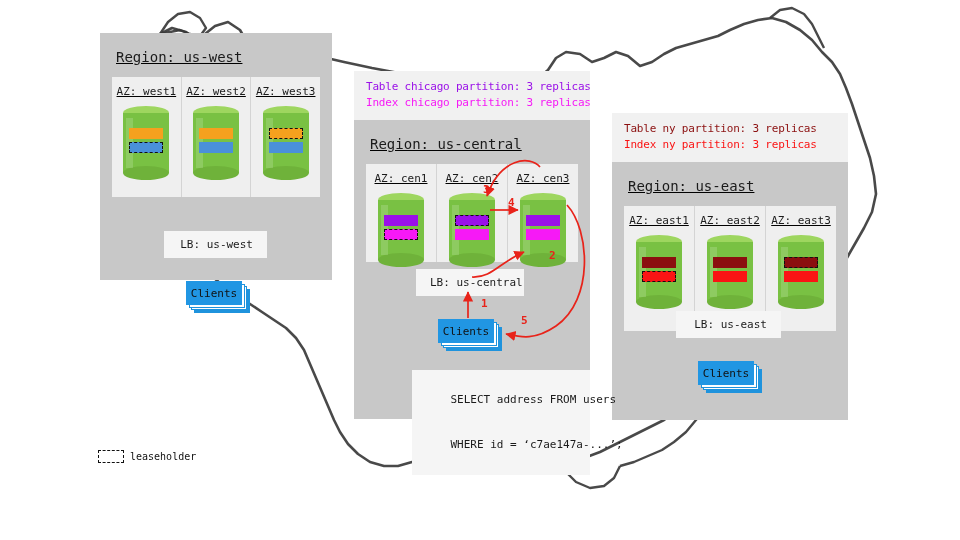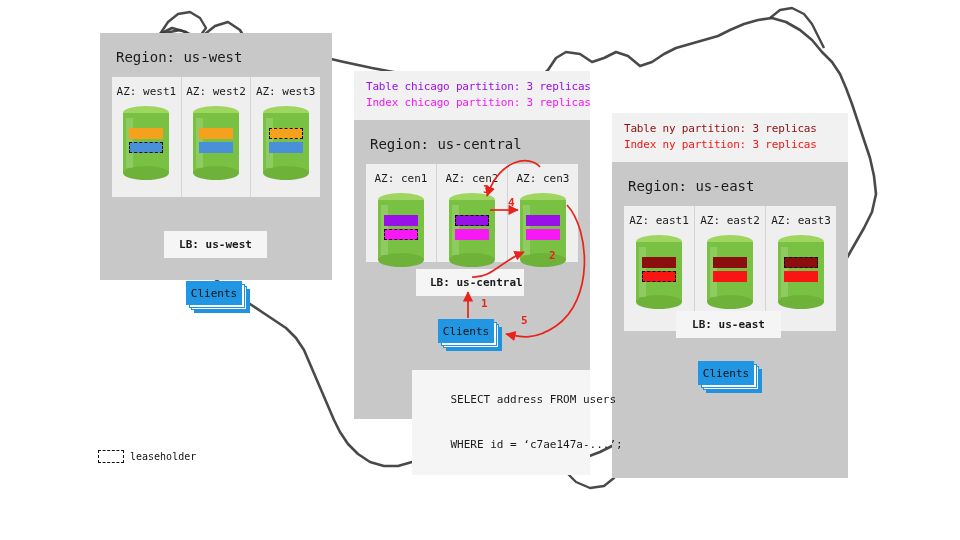--- a/index.html
+++ b/index.html
@@ -15,20 +15,21 @@
   .panel{position:absolute;z-index:3;}
   .legend-box{
     background:#f1f1f1;padding:8px 12px 9px 12px;box-sizing:border-box;
     font-size:11px;line-height:16px;letter-spacing:-0.2px;
   }
   .legend-box .l1{white-space:pre;}
   .legend-box .l2{white-space:pre;}
   .region-box{
     background:#c8c8c8;box-sizing:border-box;padding:10px 12px 12px 12px;
     position:relative;
+    text-decoration:underline;
   }
   .region-title{font-size:14px;color:#1b1b1b;margin:6px 2px 12px 4px;white-space:pre;}
   .az-strip{background:#efefef;display:flex;box-sizing:border-box;}
   .az-cell{
     flex:1 1 0;box-sizing:border-box;padding:8px 0 10px 0;text-align:center;
     border-right:1px solid #d4d4d4;
   }
   .az-cell:last-child{border-right:none;}
   .az-label{font-size:11px;color:#1b1b1b;white-space:pre;margin-bottom:8px;}
 
@@ -38,21 +39,21 @@
   .cyl .top{position:absolute;left:0;top:0;width:46px;height:14px;border-radius:50%;background:#9ed65f;}
   .cyl .bot{position:absolute;left:0;top:60px;width:46px;height:14px;border-radius:50%;background:#6fb23a;}
   .cyl .shine{position:absolute;left:3px;top:12px;width:7px;height:50px;background:rgba(255,255,255,0.16);}
   .bars{position:absolute;left:6px;top:22px;width:34px;}
   .bar{height:11px;width:34px;margin-bottom:3px;box-sizing:border-box;}
   .bar.lease{border:1.6px dashed #111;}
 
   
   .lb{
     position:absolute;background:#f5f5f5;font-size:11px;color:#1b1b1b;
-    padding:7px 14px;text-align:center;white-space:pre;z-index:5;box-sizing:border-box;font-weight:bold;
+    padding:7px 14px;text-align:right;white-space:pre;z-index:5;box-sizing:border-box;
   }
   .clients{position:absolute;z-index:5;width:68px;height:26px;}
   .clients .sh3{position:absolute;left:8px;top:8px;width:56px;height:24px;background:#1f93dd;}
   .clients .sh2{position:absolute;left:5px;top:5px;width:56px;height:24px;background:#ffffff;border:1px solid #1f93dd;box-sizing:border-box;}
   .clients .sh1{position:absolute;left:3px;top:3px;width:56px;height:24px;background:#ffffff;border:1px solid #1f93dd;box-sizing:border-box;}
   .clients .face{
     position:absolute;left:0;top:0;width:56px;height:24px;background:#2196e3;
     display:flex;align-items:center;justify-content:center;font-size:11px;color:#111;white-space:pre;
   }
 
@@ -213,21 +214,21 @@
     <span>SELECT address FROM users</span>
     <br>
     <span>WHERE id = ‘c7ae147a-...’;</span>
   </div>
 
   <div class="panel" style="left:612px;top:113px;width:236px;">
     <div class="legend-box">
       <div class="l1" style="color:#8b0f0f">Table ny partition: 3 replicas</div>
       <div class="l2" style="color:#fa1414">Index ny partition: 3 replicas</div>
     </div>
-    <div class="region-box" style="height:316px;">
+    <div class="region-box" style="height:258px;">
       <div class="region-title">Region: us-east</div>
       <div class="az-strip" style="height:125px;">
         <div class="az-cell">
           <div class="az-label">AZ: east1</div>
           <div class="cyl">
             <div class="top"></div>
             <div class="body"></div>
             <div class="bot"></div>
             <div class="shine"></div>
             <div class="bars">

